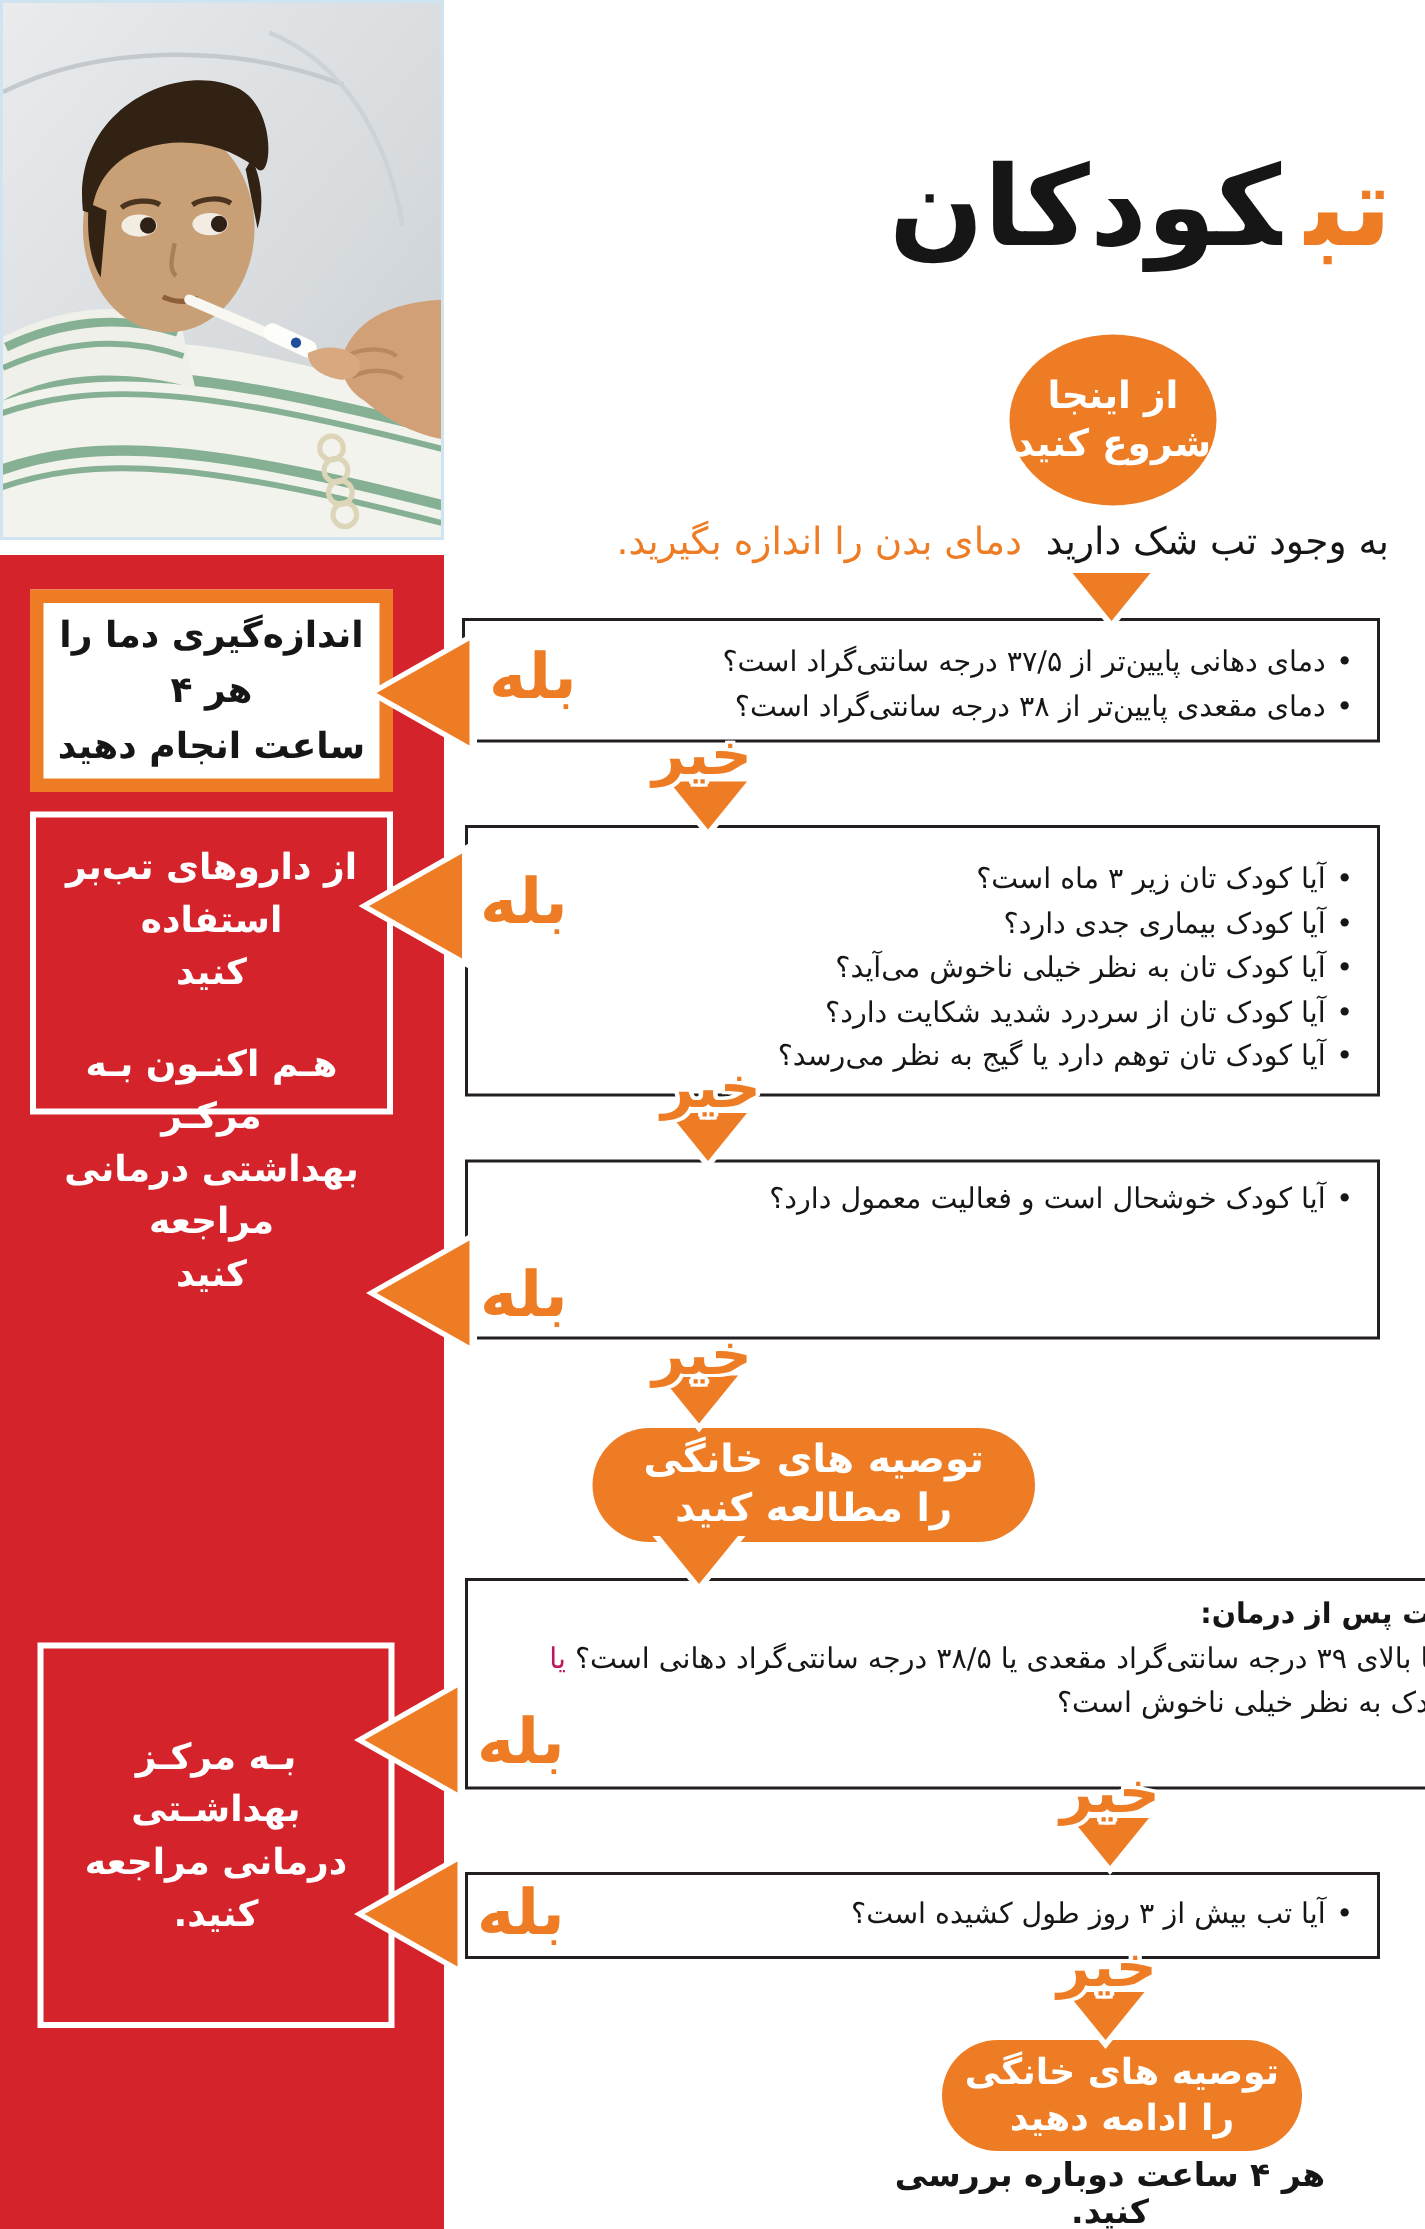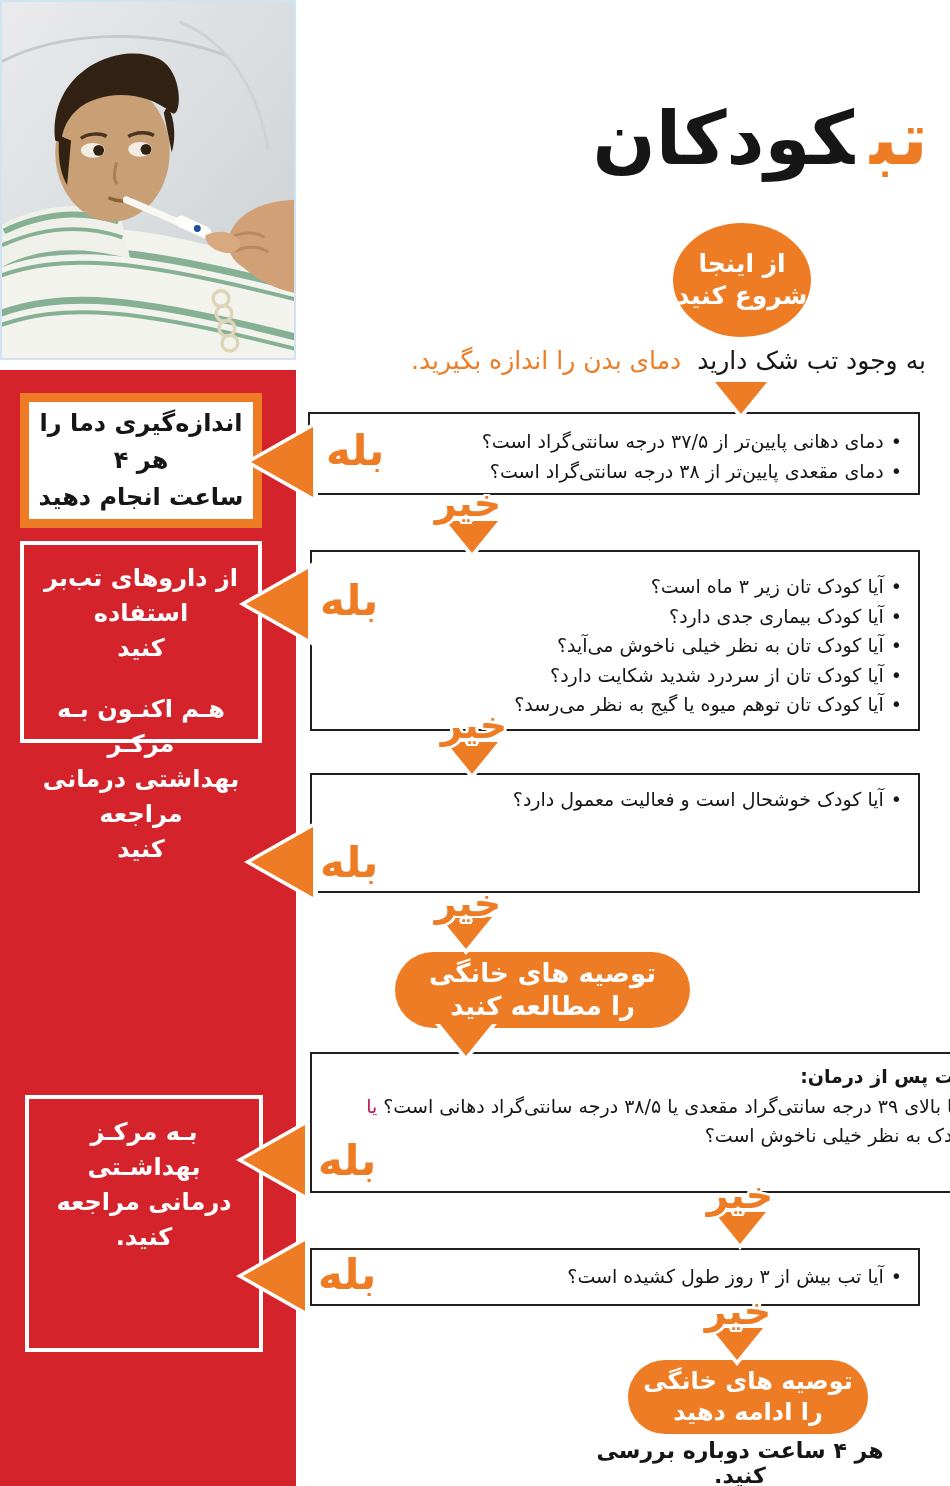--- a/index.html
+++ b/index.html
@@ -43,21 +43,21 @@
                   3px 0 0 #fff,-3px 0 0 #fff;}
   
   .leftbox{position:absolute;box-sizing:border-box;direction:rtl;text-align:center;
            font-weight:bold;z-index:1;}
   .leftbox span{white-space:pre-line;}
   .lb-white{background:#fff;border:9px solid #ee7c24;color:#161616;font-size:24px;
             line-height:37px;display:flex;align-items:center;justify-content:center;
             padding:4px 8px;}
   .lb-red{background:#d5232c;border:4px solid #fff;color:#fff;font-size:24px;line-height:35px;
           display:flex;flex-direction:column;align-items:center;padding:16px 6px;gap:26px;}
-  .lb-red.center{justify-content:flex-start;}
+  .lb-red.center{justify-content:center;}
   
   .rounded{position:absolute;background:#ee7c24;border-radius:40px;color:#fff;font-weight:bold;
            text-align:center;direction:rtl;display:flex;align-items:center;justify-content:center;
            z-index:4;}
   .rounded span{white-space:pre-line;}
   
   .footer{position:absolute;left:595px;top:1438px;width:290px;text-align:center;font-weight:bold;
           font-size:22px;direction:rtl;color:#161616;z-index:2;}
   
   .aL{position:absolute;z-index:7;width:76px;height:84px;}
@@ -172,21 +172,21 @@
   <div class="leftbox lb-white" style="left:20px;top:393px;width:242px;height:135px;">
       <span>اندازه‌گیری دما را هر ۴
 ساعت انجام دهید</span>
     </div>
 
   <div class="qbox" style="left:310px;top:550px;width:610px;height:181px;padding-top:20px;">
     <div class="bl"><span class="dot">•</span><span>آیا کودک تان زیر ۳ ماه است؟</span></div>
     <div class="bl"><span class="dot">•</span><span>آیا کودک بیماری جدی دارد؟</span></div>
     <div class="bl"><span class="dot">•</span><span>آیا کودک تان به نظر خیلی ناخوش می‌آید؟</span></div>
     <div class="bl"><span class="dot">•</span><span>آیا کودک تان از سردرد شدید شکایت دارد؟</span></div>
-    <div class="bl"><span class="dot">•</span><span>آیا کودک تان توهم میوه یا گیج به نظر می‌رسد؟</span></div>
+    <div class="bl"><span class="dot">•</span><span>آیا کودک تان توهم دارد یا گیج به نظر می‌رسد؟</span></div>
   </div>
   <div class="aL" style="left:239px;top:562px;">
       <div class="w"></div>
       <div class="o"></div>
     </div>
   <div class="yes" style="left:320px;top:578px;">بله</div>
   <div class="no" style="left:436px;top:702px;">خیر</div>
   <div class="aD" style="left:441px;top:742px;">
       <div class="w"></div>
       <div class="o"></div>

